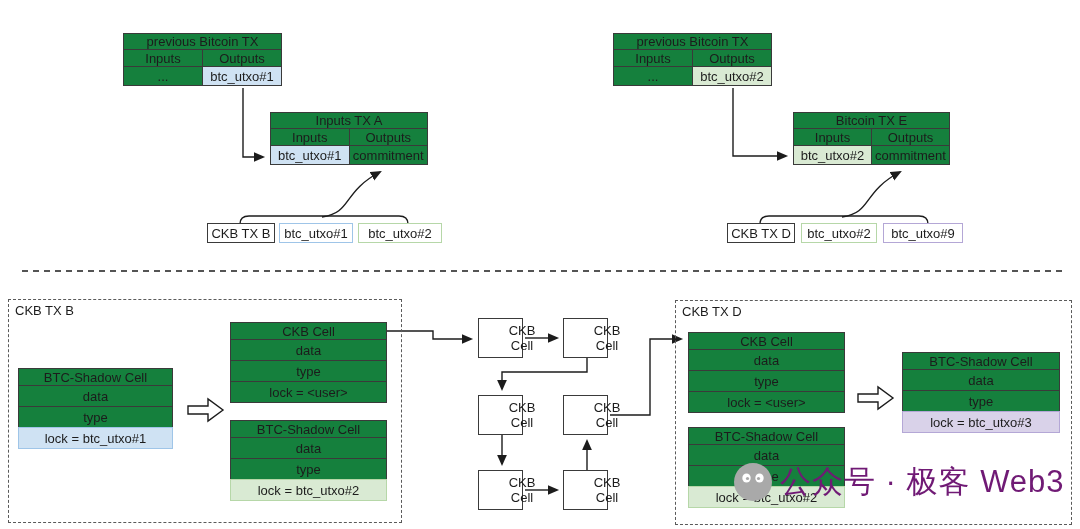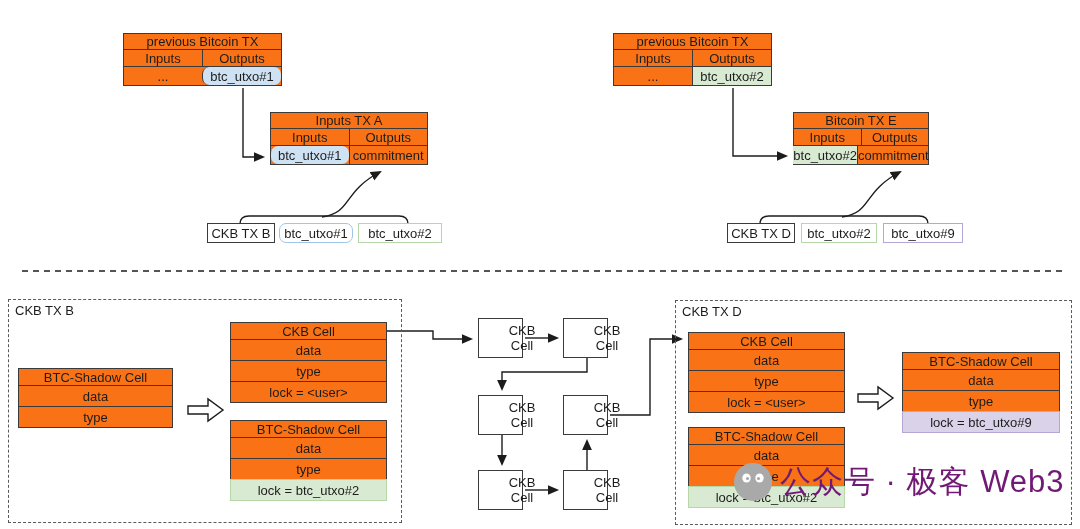--- a/index.html
+++ b/index.html
@@ -6,31 +6,31 @@
   .canvas{
     position:relative;width:1080px;height:529px;background:#ffffff;
     font-family:"Liberation Sans",sans-serif;font-size:13px;color:#1c1c1c;
     overflow:hidden;
   }
   .overlay{position:absolute;left:0;top:0;width:1080px;height:529px;pointer-events:none;}
   
   .tbl{position:absolute;}
   .row{
     box-sizing:border-box;border:1px solid #3a3a3a;margin-top:-1px;
-    display:flex;align-items:center;justify-content:center;background:#f97316;
+    display:flex;align-items:center;justify-content:center;background:#15803d;
     white-space:nowrap;
   }
   .row:first-child{margin-top:0;}
   .cell{
     flex:1;align-self:stretch;display:flex;align-items:center;justify-content:center;
     border-left:1px solid #3a3a3a;box-sizing:border-box;white-space:nowrap;
   }
   .cell:first-child{border-left:none;}
   .h17{height:17px}.h18{height:18px}.h20{height:20px}.h22{height:22px}
-  .bg-blue{background:#cfe2f3;border-radius:7px;}
+  .bg-blue{background:#cfe2f3;}
   .bg-green{background:#d9ead3;}
   .bg-purple{background:#d9d2e9;}
   .bd-blue{border-color:#9fc5e8 !important;}
   .bd-green{border-color:#b6d7a8 !important;}
   .bd-purple{border-color:#b4a7d6 !important;}
   
   .chip{
     position:absolute;height:20px;box-sizing:border-box;border:1px solid #3a3a3a;
     background:#fff;display:flex;align-items:center;justify-content:center;white-space:nowrap;
   }
@@ -121,21 +121,21 @@
     <div class="row h18" style="padding:0">
       <div class="cell">Inputs</div>
       <div class="cell">Outputs</div>
     </div>
     <div class="row h20" style="padding:0">
       <div class="cell">...</div>
       <div class="cell bg-green">btc_utxo#2</div>
     </div>
   </div>
 
-  <div class="tbl" style="left:793px;top:112px;width:136px">
+  <div class="tbl" style="left:793px;top:112px;width:157px">
     <div class="row h17">Bitcoin TX E</div>
     <div class="row h18" style="padding:0">
       <div class="cell">Inputs</div>
       <div class="cell">Outputs</div>
     </div>
     <div class="row h20" style="padding:0">
       <div class="cell bg-green">btc_utxo#2</div>
       <div class="cell">commitment</div>
     </div>
   </div>
@@ -145,20 +145,21 @@
   <div class="chip bg-purple bd-purple" style="left:883px;top:223px;width:80px">btc_utxo#9</div>
 
   <div class="dash" style="left:8px;top:299px;width:394px;height:224px">
     <div class="dash-label">CKB TX B</div>
   </div>
 
   <div class="tbl" style="left:18px;top:368px;width:155px">
     <div class="row h18">BTC-Shadow Cell</div>
     <div class="row h22">data</div>
     <div class="row h22">type</div>
+    <div class="row h22 bg-blue bd-blue">lock = btc_utxo#1</div>
   </div>
 
   <div class="tbl" style="left:230px;top:322px;width:157px">
     <div class="row h18">CKB Cell</div>
     <div class="row h22">data</div>
     <div class="row h22">type</div>
     <div class="row h22">lock = &lt;user&gt;</div>
   </div>
 
   <div class="tbl" style="left:230px;top:420px;width:157px">
@@ -209,21 +210,21 @@
     <div class="row h18">BTC-Shadow Cell</div>
     <div class="row h22">data</div>
     <div class="row h22">type</div>
     <div class="row h22 bg-green bd-green">lock = btc_utxo#2</div>
   </div>
 
   <div class="tbl" style="left:902px;top:352px;width:158px">
     <div class="row h18">BTC-Shadow Cell</div>
     <div class="row h22">data</div>
     <div class="row h22">type</div>
-    <div class="row h22 bg-purple bd-purple">lock = btc_utxo#9</div>
+    <div class="row h22 bg-purple bd-purple">lock = btc_utxo#3</div>
   </div>
 
   <div class="watermark">
     <svg width="40" height="40" viewBox="0 0 40 40">
       <circle cx="20" cy="20" r="19" fill="#a9a9a9"></circle>
       <ellipse cx="13.5" cy="16" rx="4.2" ry="4.6" fill="#ffffff"></ellipse>
       <ellipse cx="26.5" cy="16" rx="4.2" ry="4.6" fill="#ffffff"></ellipse>
       <circle cx="14.5" cy="16.5" r="1.6" fill="#a9a9a9"></circle>
       <circle cx="25.5" cy="16.5" r="1.6" fill="#a9a9a9"></circle>
     </svg>

